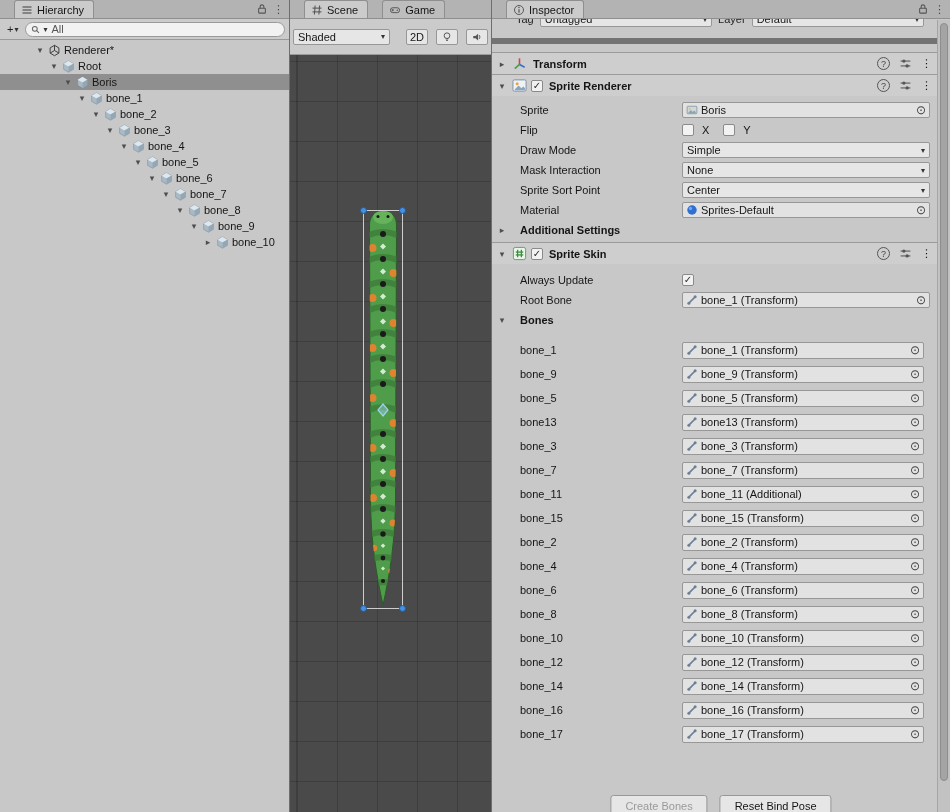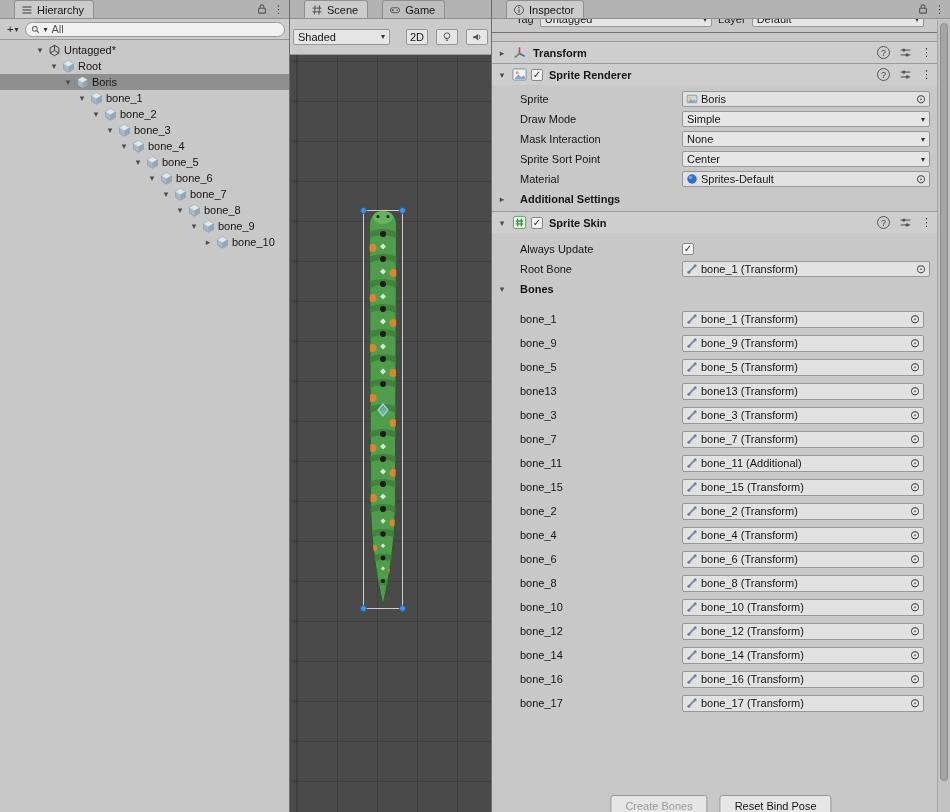--- a/index.html
+++ b/index.html
@@ -48,21 +48,21 @@
       repeating-linear-gradient(to right, rgba(0,0,0,.16) 0 1px, transparent 1px 40px),
       repeating-linear-gradient(to bottom, rgba(0,0,0,.16) 0 1px, transparent 1px 40px);
     background-position:7px 6px; overflow:hidden; }
   .worm { position:absolute; left:70px; top:151px; }
   .selection-box { position:absolute; left:73px; top:155px; width:40px; height:399px; border:1px solid rgba(238,238,238,.8); }
   .handle { position:absolute; width:7px; height:7px; border-radius:50%; background:#4a8fdd; border:1px solid #1c5d9e; }
   .h-tl { left:-4px; top:-4px; } .h-tr { right:-4px; top:-4px; }
   .h-bl { left:-4px; bottom:-4px; } .h-br { right:-4px; bottom:-4px; }
 
   
-  .clip-row { height:14px; overflow:hidden; background:#c8c8c8; border-bottom:1px solid #737373; }
+  .clip-row { height:25px; overflow:hidden; background:#c8c8c8; border-bottom:6px solid #737373; }
   .tag-layer-row { height:20px; margin-top:-10px; display:flex; align-items:center; gap:6px; padding:0 26px 0 24px; }
   .mini-dd { height:15px; flex:1; background:#e6e6e6; border:1px solid #979797; border-radius:2px; display:flex; align-items:center; padding:0 4px; }
   .tl-label { color:#222; }
   .gap8 { height:8px; }
   .comp-header { height:22px; display:flex; align-items:center; gap:4px; padding:0 10px 0 4px; border-top:1px solid #9b9b9b; background:#cecece; }
   .comp-icon svg { width:15px; height:15px; display:block; }
   .checkbox { width:12px; height:12px; background:#f2f2f2; border:1px solid #8a8a8a; border-radius:2px; display:flex; align-items:center; justify-content:center; font-size:10px; line-height:1; color:#2d2d2d; }
   .checkbox .chk { visibility:hidden; }
   .checkbox.checked .chk { visibility:visible; }
   .comp-title { font-weight:bold; margin-left:2px; white-space:nowrap; }
@@ -136,21 +136,21 @@
   <div class="tree">
       <div class="h-row">
         <span class="h-indent" style="width:34px"></span>
         <span class="fold">▾</span>
         <span class="obj-icon">
           <svg viewBox="0 0 16 16">
             <path d="M8 1.6 L13.4 4.8 V11.2 L8 14.4 L2.6 11.2 V4.8 Z" fill="none" stroke="#3e3e3e" stroke-width="1.2"></path>
             <path d="M8 1.6 V8 M8 8 L2.6 11.2 M8 8 L13.4 11.2" fill="none" stroke="#3e3e3e" stroke-width="1.2"></path>
           </svg>
         </span>
-        <span class="h-label">Untagged*</span>
+        <span class="h-label">Renderer*</span>
       </div>
       <div class="h-row">
         <span class="h-indent" style="width:48px"></span>
         <span class="fold">▾</span>
         <span class="obj-icon">
           <svg viewBox="0 0 16 16">
             <path d="M8 1 L14 4.5 V11.5 L8 15 L2 11.5 V4.5 Z" fill="#a9bac6" stroke="#6f8291" stroke-width="0.6"></path>
             <path d="M8 1 L14 4.5 L8 8 L2 4.5 Z" fill="#dde7ed"></path>
             <path d="M8 8 L14 4.5 V11.5 L8 15 Z" fill="#93a7b4"></path>
           </svg>
@@ -538,20 +538,33 @@
                 <circle cx="5" cy="6.5" r="1.3" fill="#ffb74d"></circle>
                 <path d="M3 11.5 L6.5 8 L9 10.5 L11 8.5 L13 10.5 V12.5 H3 Z" fill="#90a4ae"></path>
               </svg>
           </span>
           <span class="field-text">Boris</span>
           <span class="picker">⊙</span>
         </span>
       </span>
     </div>
     <div class="prop-row">
+      <span class="prop-label">Flip</span>
+      <span class="prop-value">
+        <span class="checkbox">
+            <span class="chk">✓</span>
+          </span>
+        <span class="flip-axis">X</span>
+        <span class="checkbox">
+            <span class="chk">✓</span>
+          </span>
+        <span class="flip-axis">Y</span>
+      </span>
+    </div>
+    <div class="prop-row">
       <span class="prop-label">Draw Mode</span>
       <span class="prop-value">
         <span class="dd" style="flex:1;">
           <span>Simple</span>
           <span class="dd-caret">▾</span>
         </span>
       </span>
     </div>
     <div class="prop-row">
       <span class="prop-label">Mask Interaction</span>

